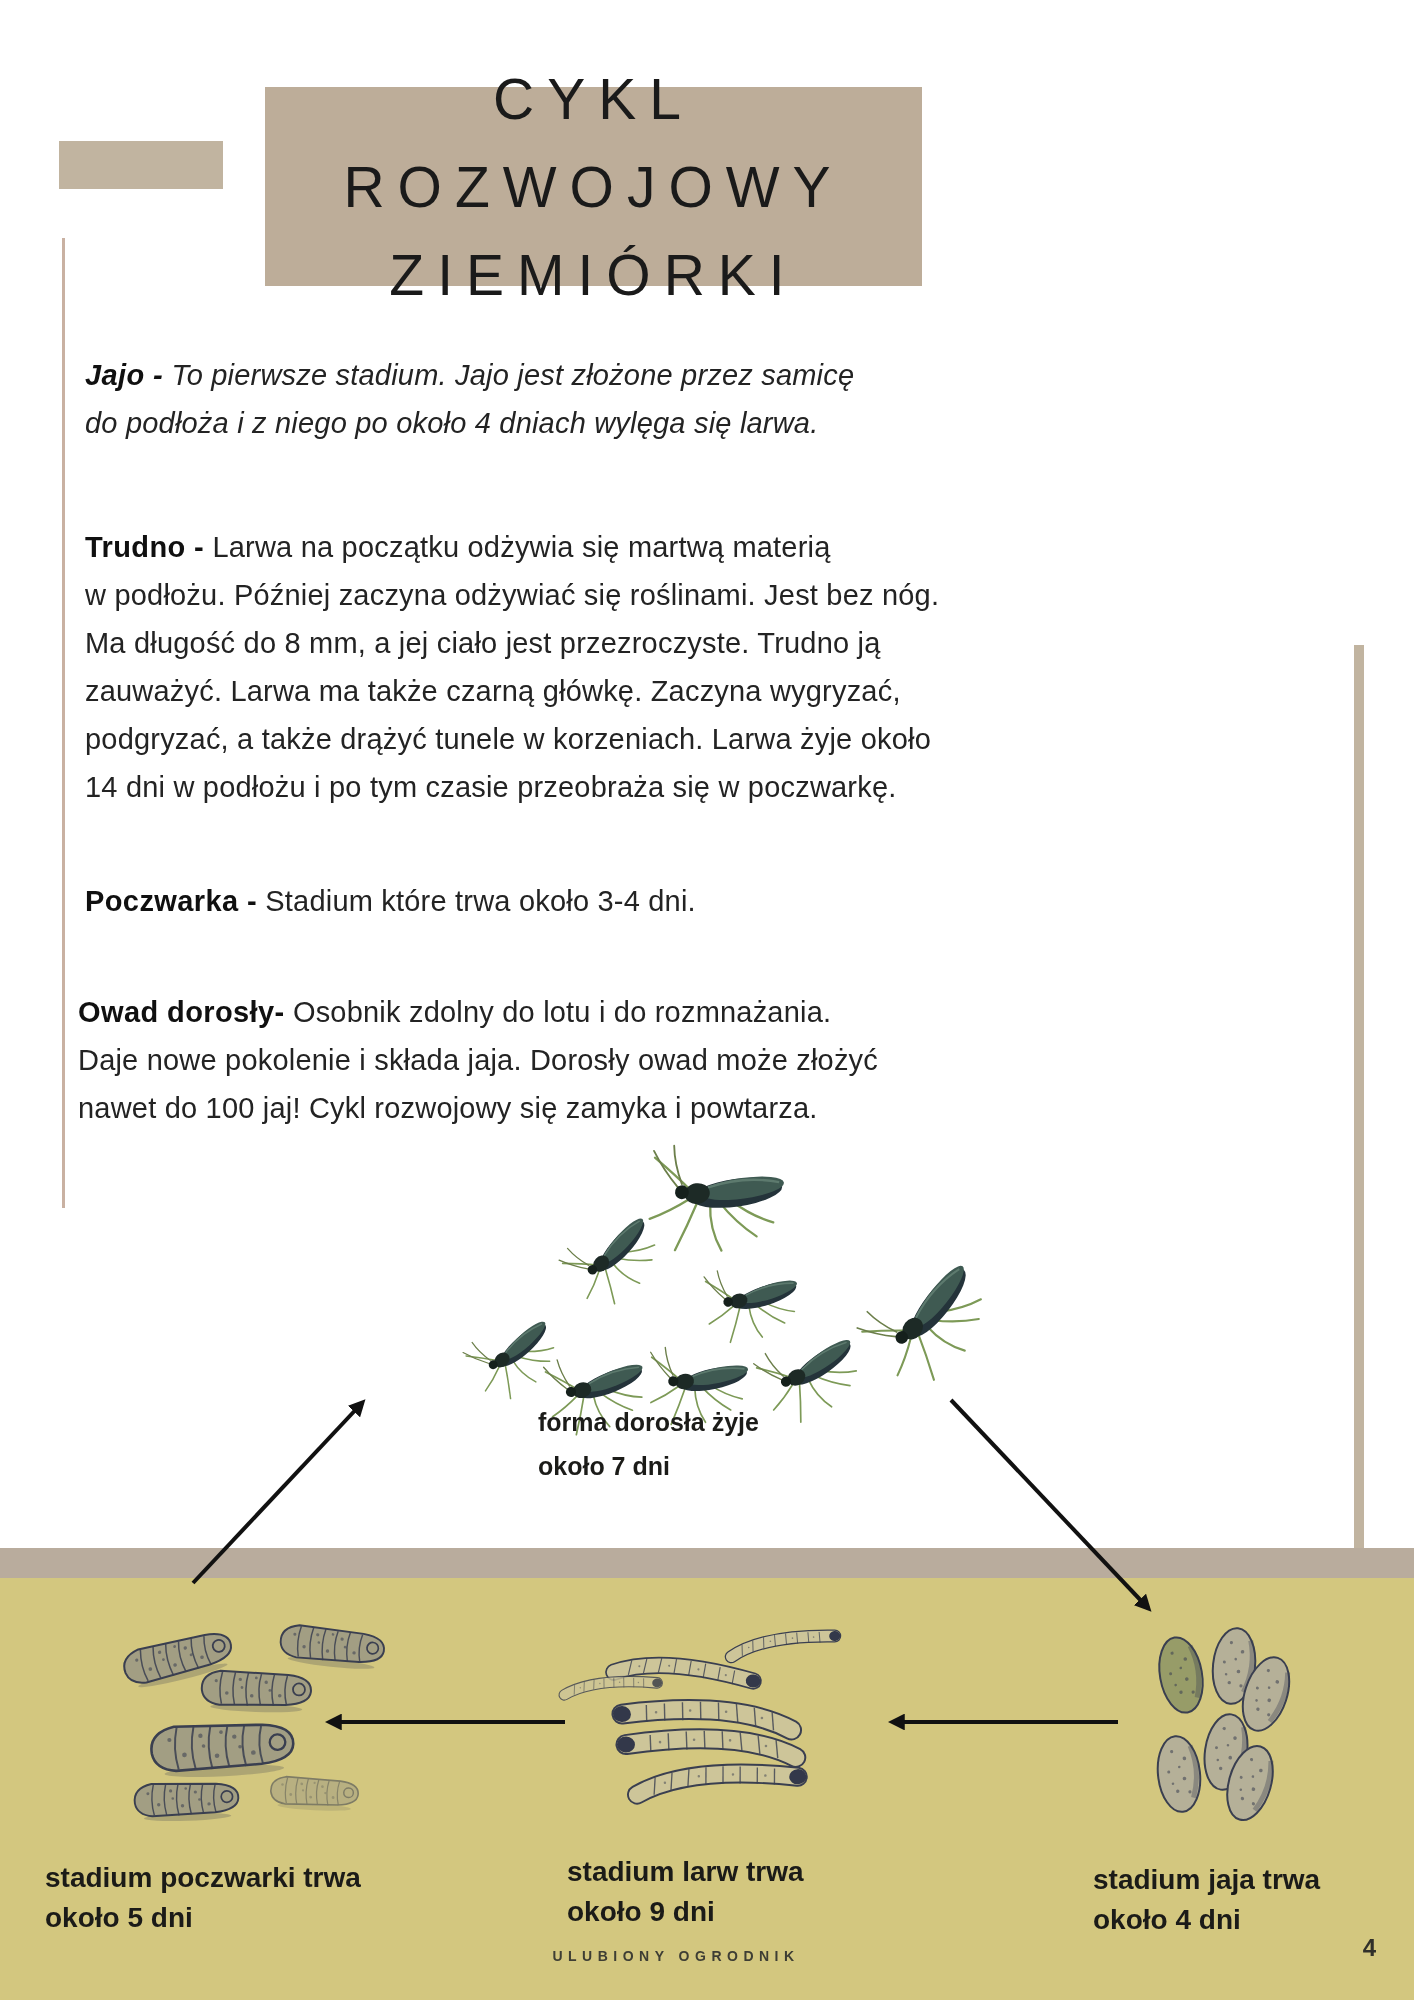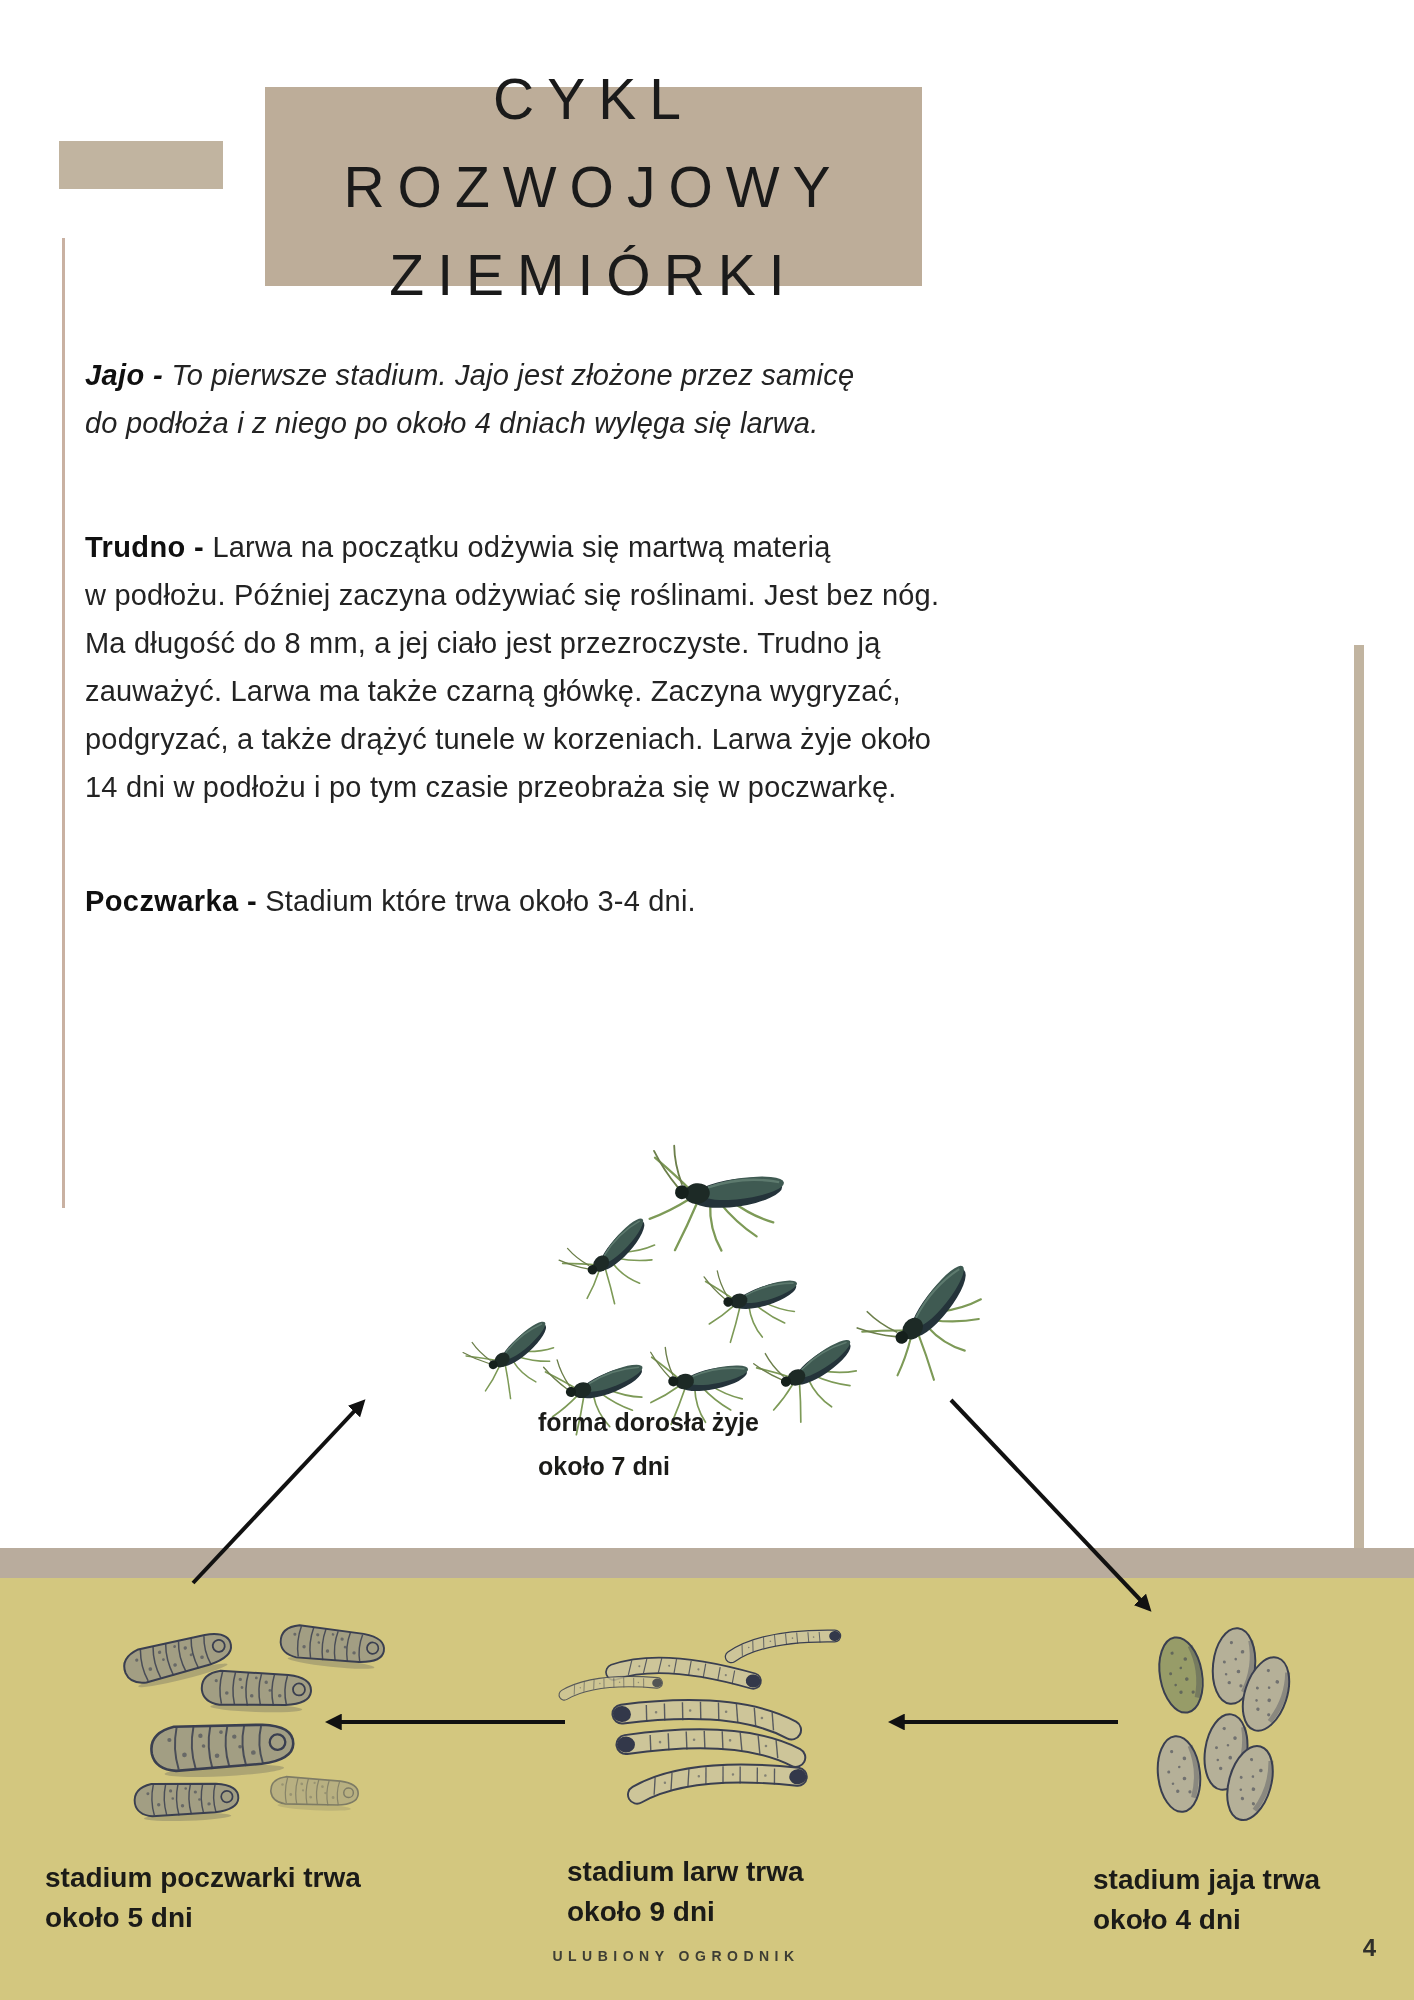--- a/index.html
+++ b/index.html
@@ -138,20 +138,23 @@
 
   <p class="abs para p1"><b>Jajo -</b> <span>To pierwsze stadium. Jajo jest złożone przez samicę
 do podłoża i z niego po około 4 dniach wylęga się larwa.</span></p>
   <p class="abs para p2"><b>Trudno -</b> <span>Larwa na początku odżywia się martwą materią
 w podłożu. Później zaczyna odżywiać się roślinami. Jest bez nóg.
 Ma długość do 8 mm, a jej ciało jest przezroczyste. Trudno ją
 zauważyć. Larwa ma także czarną główkę. Zaczyna wygryzać,
 podgryzać, a także drążyć tunele w korzeniach. Larwa żyje około
 14 dni w podłożu i po tym czasie przeobraża się w poczwarkę.</span></p>
   <p class="abs para p3"><b>Poczwarka  -</b> <span>Stadium które trwa około 3-4 dni.</span></p>
+  <p class="abs para p4"><b>Owad dorosły-</b> <span>Osobnik zdolny do lotu i do rozmnażania.
+Daje nowe pokolenie i składa jaja. Dorosły owad może złożyć
+nawet do 100 jaj! Cykl rozwojowy się zamyka i powtarza.</span></p>
 
   <div class="abs soil-band"></div>
   <div class="abs ground"></div>
 
   <svg class="ill" style="left:648px;top:1133px;width:140px;height:120px;transform:rotate(-8deg) scale(1.15);">
       <use href="#sym-fly"></use>
     </svg>
   <svg class="ill" style="left:542px;top:1194px;width:140px;height:120px;transform:rotate(-48deg) scale(0.8);">
       <use href="#sym-fly"></use>
     </svg>

